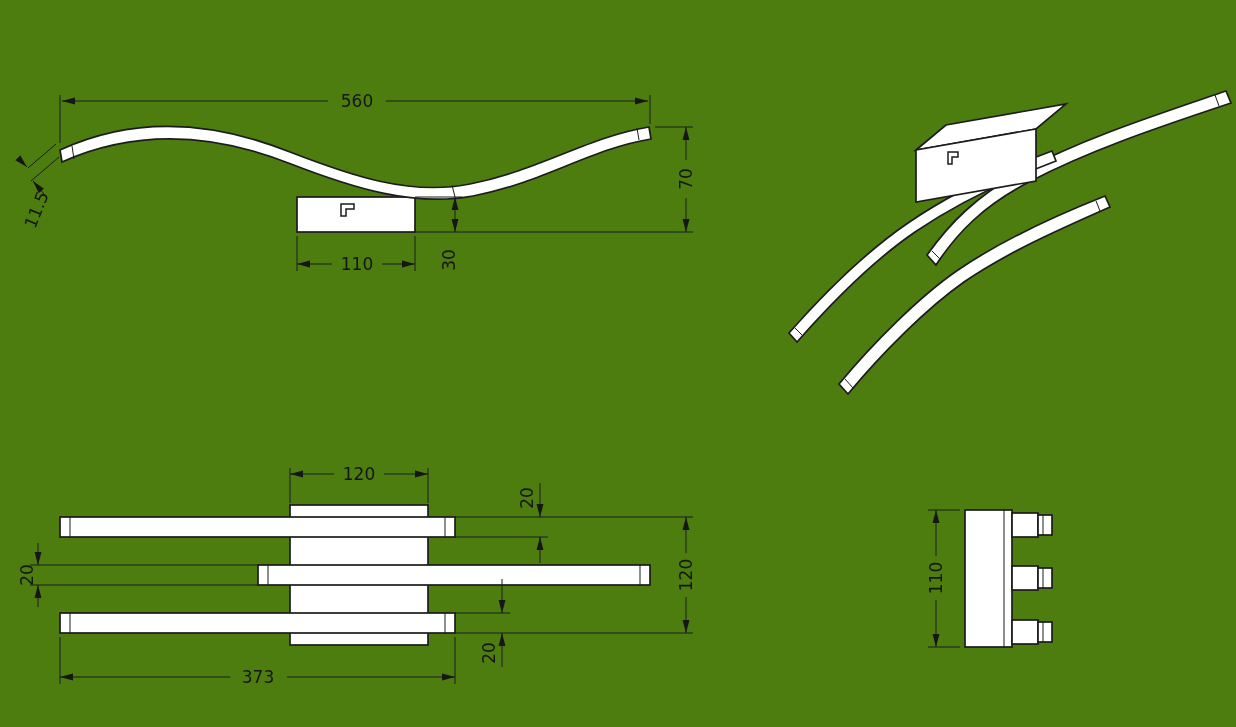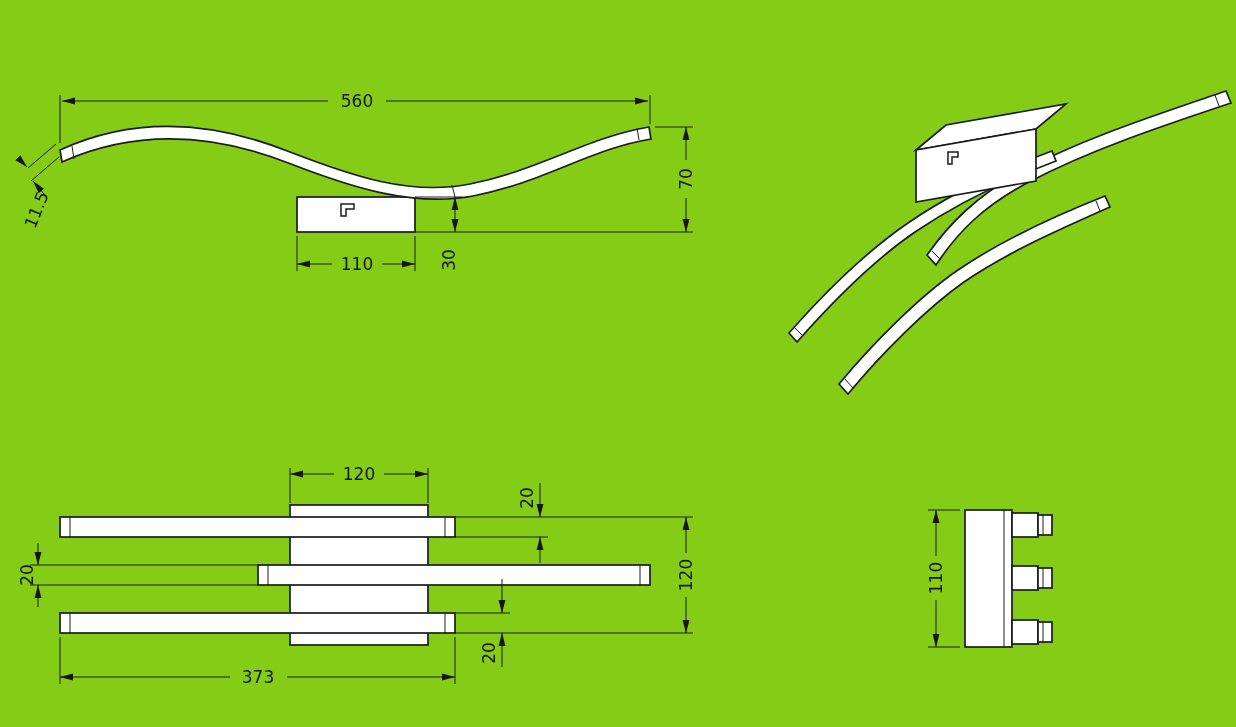--- a/index.html
+++ b/index.html
@@ -1,16 +1,16 @@
 <!DOCTYPE html>
 <html><head>
 <meta charset="utf-8">
 <style>
   html,body{margin:0;padding:0;background:#fff;}
-  #page{position:relative;width:1236px;height:727px;background:#84cc16;overflow:hidden;
+  #page{position:relative;width:1236px;height:727px;background:#4d7c0f;overflow:hidden;
         font-family:"DejaVu Sans", sans-serif;}
   svg{display:block;}
   .ln{stroke:#1c1c1c;stroke-width:1;fill:none;}
   .dim{stroke:#1c1c1c;stroke-width:1;fill:none;}
   .shape{stroke:#1c1c1c;stroke-width:1.7;fill:#ffffff;}
   .shape-open{stroke:#1c1c1c;stroke-width:1.5;fill:none;}
   text.t{font:17px "DejaVu Sans", sans-serif;fill:#161616;text-anchor:middle;}
 </style>
 </head>
 <body>

